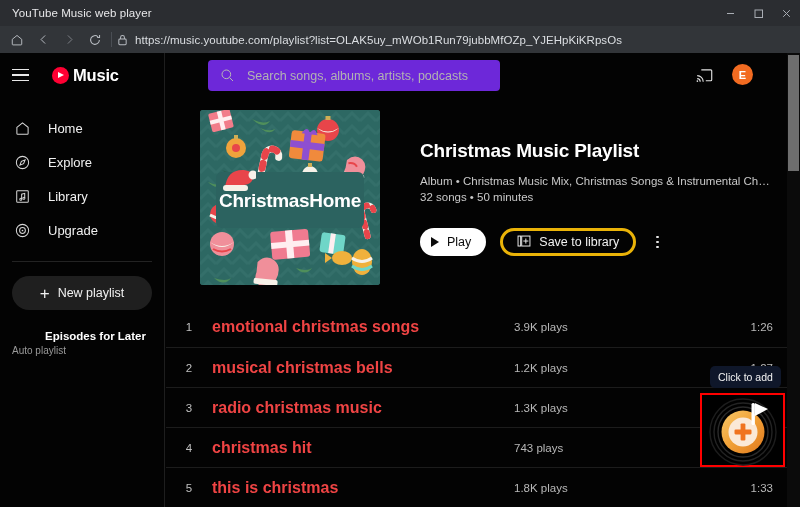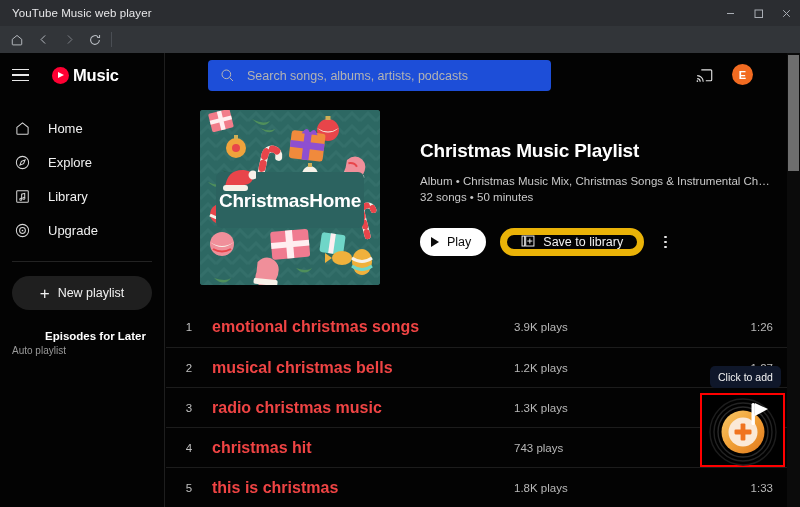--- a/index.html
+++ b/index.html
@@ -83,22 +83,22 @@
 
   .autoplaylist { margin:20px 0 0 12px; }
   .autoplaylist .t1 { color:#fff; font-size:11.5px; font-weight:700;padding-left:33px; }
   .autoplaylist .t2 { color:#9a9a9a; font-size:10px; margin-top:3px; }
 
   
   .main { position:absolute; left:166px; top:0; right:0; height:454px; overflow:hidden; }
 
   .topbar { position:relative; height:45px; }
   .searchbox {
-    position:absolute; left:42px; top:7px; width:343px; height:31px;
-    background:#1d4ed8; border-radius:4px; display:flex; align-items:center;
+    position:absolute; left:42px; top:7px; width:292px; height:31px;
+    background:#6d28d9; border-radius:4px; display:flex; align-items:center;
     cursor:text;
   }
   .searchbox .sico { margin-left:12px; color:#b6b6b6; display:flex; }
   .searchbox .sph { color:#b3b3b3; font-size:12.5px; margin-left:12px; }
   .castbtn { position:absolute; left:530px; top:14px; color:#e4e4e4; cursor:pointer; }
   .avatar {
     position:absolute; left:566px; top:11px; width:21px; height:21px; border-radius:50%;
     background:#F26B21; color:#fff; font-size:11px; font-weight:600;
     display:flex; align-items:center; justify-content:center; cursor:pointer;
   }
@@ -133,21 +133,21 @@
     height:28px; padding:0 15px 0 11px; border-radius:14px; background:#fff;
     display:flex; align-items:center; cursor:pointer;
   }
   .btnplay .tri {
     width:0; height:0; border-left:8px solid #0a0a0a;
     border-top:5px solid transparent; border-bottom:5px solid transparent;
     margin-right:8px;
   }
   .btnplay .lbl { color:#0a0a0a; font-size:12.5px; font-weight:500; }
   .btnsave {
-    height:28px; padding:0 14px; border-radius:14px; border:7px solid #eab308;
+    height:28px; padding:0 14px; border-radius:14px; border:3px solid #eab308;
     display:flex; align-items:center; margin-left:14px; cursor:pointer;
   }
   .btnsave .ico { color:#f1f1f1; display:flex; margin-right:8px; }
   .btnsave .lbl { color:#f1f1f1; font-size:12.5px; font-weight:500; }
   .kebab {
     width:22px; height:28px; margin-left:10px; display:flex; flex-direction:column;
     align-items:center; justify-content:center; gap:2.5px; cursor:pointer;
   }
   .kebab i { width:2.6px; height:2.6px; border-radius:50%; background:#e6e6e6; display:block; }
 
@@ -227,20 +227,29 @@
           <path d="M6 3l5 5-5 5"></path>
         </svg>
     </div>
     <div class="navicon">
       <svg width="14" height="14" viewBox="0 0 16 16" fill="none" stroke="#b7bbc1" stroke-width="1.2">
         <path d="M13 8a5 5 0 1 1-1.6-3.7"></path>
           <path d="M13.2 2.4V5.1h-2.7"></path>
       </svg>
     </div>
     <div class="navdiv"></div>
+    <div class="urlwrap">
+      <span class="lockicon">
+        <svg width="11" height="12" viewBox="0 0 12 13" fill="none" stroke="#b7bbc1" stroke-width="1.1">
+          <rect x="2" y="5.4" width="8" height="6.2" rx="1"></rect>
+            <path d="M3.9 5.4V3.7a2.1 2.1 0 0 1 4.2 0v1.7"></path>
+        </svg>
+      </span>
+      <span class="urltext">https://music.youtube.com/playlist?list=OLAK5uy_mWOb1Run79jubbMfOZp_YJEHpKiKRpsOs</span>
+    </div>
   </div>
 
   <div class="page">
 
     <div class="sidebar">
       <div class="brandrow">
         <div class="hamburger">
           <span></span>
             <span></span>
             <span></span>

